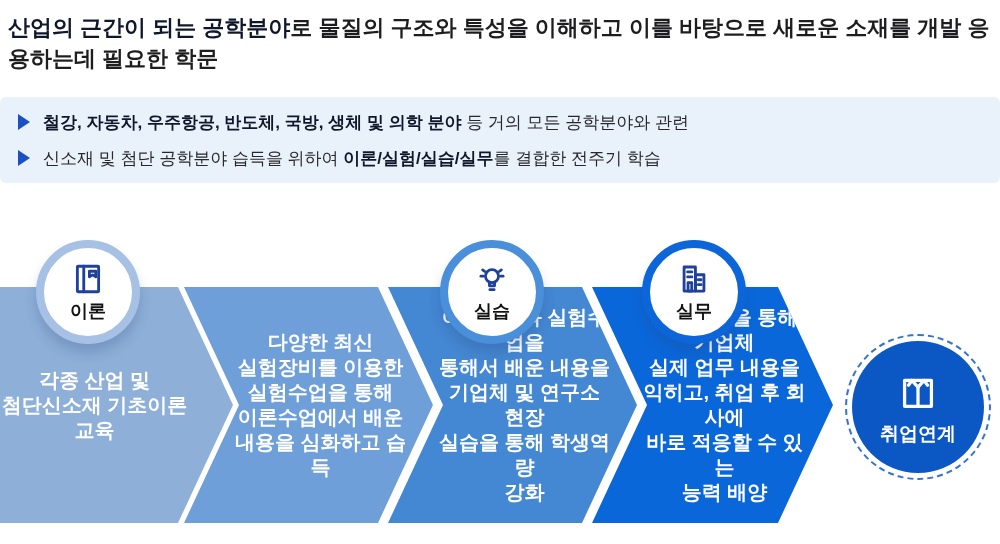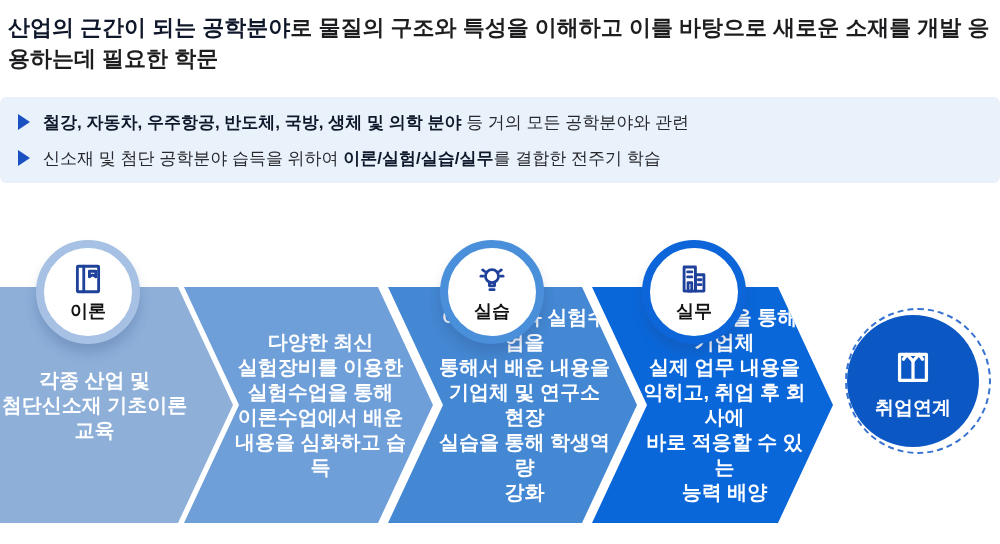--- a/index.html
+++ b/index.html
@@ -33,23 +33,23 @@
   .chev3 { left:388px; width:249px; padding-left:50px; padding-right:26px; }
   .chev4 { left:592px; width:241px; padding-left:48px; padding-right:24px; }
 
   .step-circle { position:absolute; top:22px; width:104px; height:104px; border-radius:50%;
                  border:8px solid #0f766e; background:#fff;
                  display:flex; flex-direction:column; align-items:center; justify-content:center;
                  box-shadow:0 9px 12px rgba(40,70,120,.22); }
   .step-label { font-size:18px; font-weight:700; color:#121212; margin-top:3px; }
   .step-ic { width:34px; height:34px; }
 
-  .outcome { position:absolute; left:845px; top:90px; width:146px; height:146px;
+  .outcome { position:absolute; left:845px; top:116px; width:146px; height:146px;
              border:2px dashed #3672cf; border-radius:50%;
-             display:flex; align-items:center; }
+             display:flex; align-items:center; justify-content:center; }
   .outcome-inner { width:132px; height:132px; border-radius:50%;
                    display:flex; flex-direction:column; align-items:center; justify-content:center; }
   .outcome-label { color:#fff; font-size:19px; font-weight:700; margin-top:7px; }
   .outcome-ic { width:46px; height:46px; }
 </style>
 </head>
 <body>
 
 <div class="page">
 

